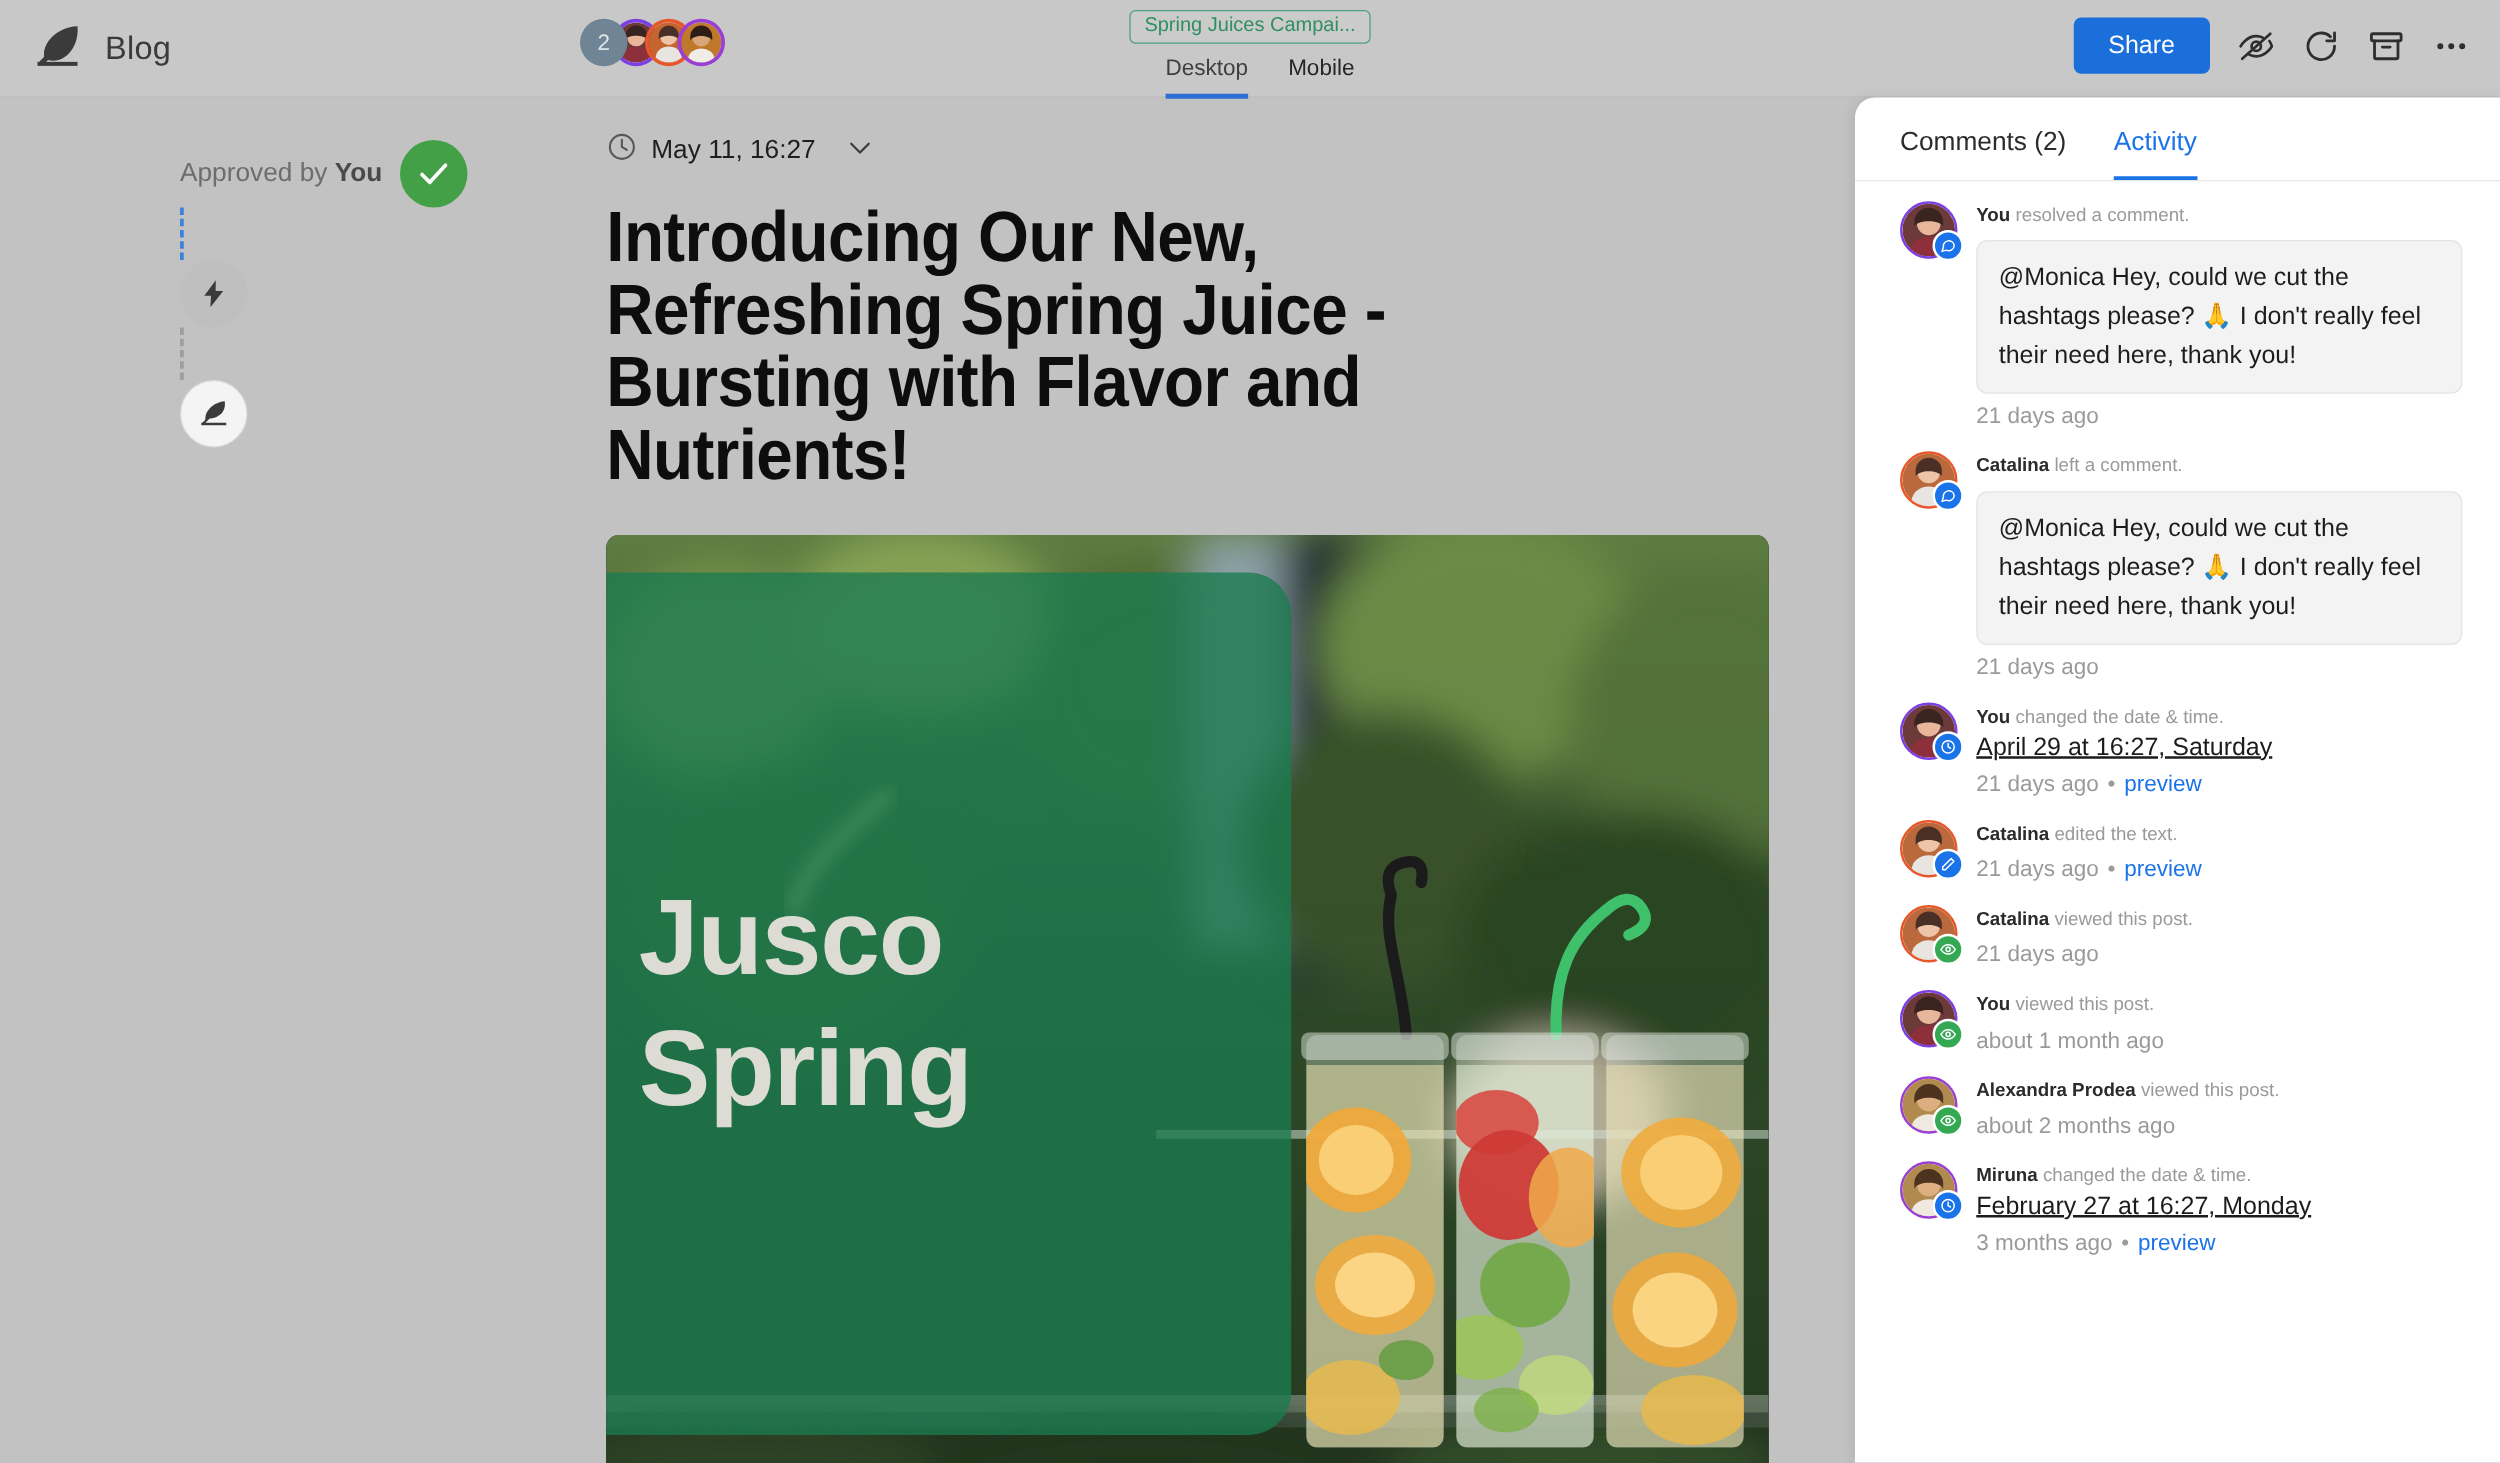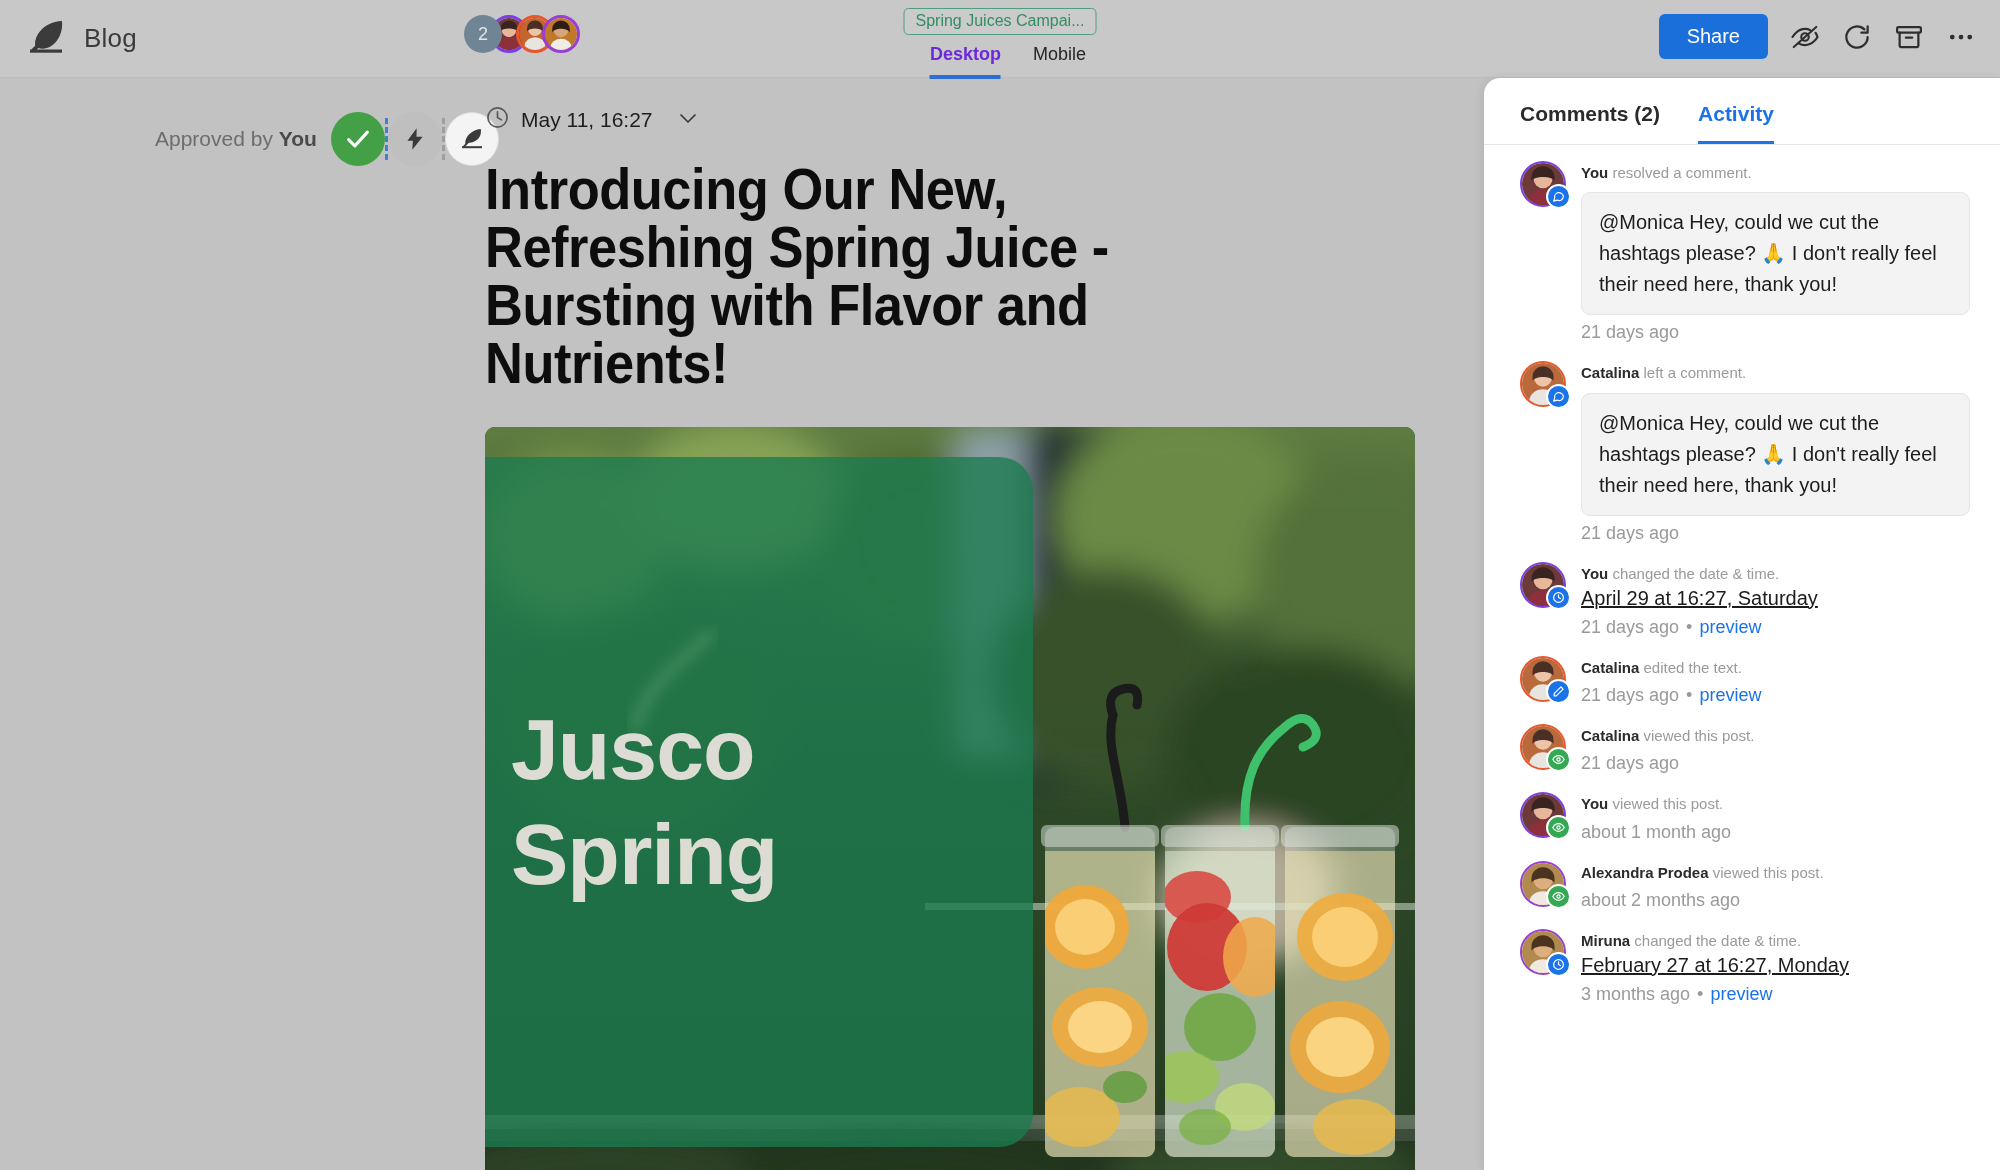--- a/index.html
+++ b/index.html
@@ -48,37 +48,37 @@
     border: 1px solid #4f9e7d; border-radius: 5px;
     color: #2f8f63; font-size: 16px; padding: 3px 11px 4px;
     background: rgba(255,255,255,0.06);
     white-space: nowrap;
   }
   .view-tabs { display: flex; gap: 32px; margin-top: 9px; }
   .view-tab {
     font-size: 18px; color: #262626; padding-bottom: 10px;
     border-bottom: 4px solid transparent; cursor: pointer;
   }
-  .view-tab.active { color: #6d28d9; font-weight: bold; border-bottom-color: #2b6fd4; margin-left: 16px; }
+  .view-tab.active { color: #404040; font-weight: normal; border-bottom-color: #2b6fd4; margin-left: 16px; }
 
   .top-actions {
     position: absolute; right: 24px; top: 14px;
     display: flex; align-items: center; gap: 22px;
   }
   .share-btn {
     background: #1a6fdb; color: #fff; border: none;
     font-size: 20px; font-family: inherit;
     padding: 11px 28px; border-radius: 6px; cursor: pointer;
   }
   .icon-btn { cursor: pointer; display: flex; align-items: center; }
 
   
   .approval {
-    position: absolute; left: 155px; top: 112px;
-    display: flex; flex-direction: row; align-items: center;
+    position: absolute; left: 144px; top: 112px;
+    display: flex; flex-direction: column; align-items: flex-start;
   }
   .approval-row { display: flex; align-items: center; gap: 14px; }
   .approval-label { font-size: 21px; color: #6d6d6d; white-space: nowrap; }
   .approval-label b { color: #4a4a4a; }
   .node {
     width: 54px; height: 54px; border-radius: 50%;
     display: flex; align-items: center; justify-content: center;
   }
   .node.green { background: #43a047; }
   .node.grey  { background: #bfbfbf; }
@@ -127,21 +127,21 @@
     background: #fff; border-top-left-radius: 16px;
     box-shadow: -2px 0 10px rgba(0,0,0,0.07);
     overflow: hidden;
   }
   .panel-tabs {
     display: flex; gap: 38px; padding: 24px 36px 0;
     border-bottom: 1px solid #e7e7e7;
   }
   .panel-tab {
     font-size: 21px; color: #2b2b2b; padding-bottom: 15px;
-    border-bottom: 3px solid transparent; cursor: pointer; font-weight: bold;
+    border-bottom: 3px solid transparent; cursor: pointer;
   }
   .panel-tab.active { color: #1a73e8; border-bottom-color: #1a73e8; }
 
   .activity-list { padding: 16px 30px 0 36px; }
   .activity-item { display: flex; gap: 15px; margin-bottom: 18px; }
   .act-avatar { position: relative; width: 46px; height: 46px; flex: 0 0 46px; }
   .act-avatar .ava {
     width: 46px; height: 46px; border-radius: 50%;
     border: 2.5px solid #7b3fe4; overflow: hidden; position: relative;
   }

